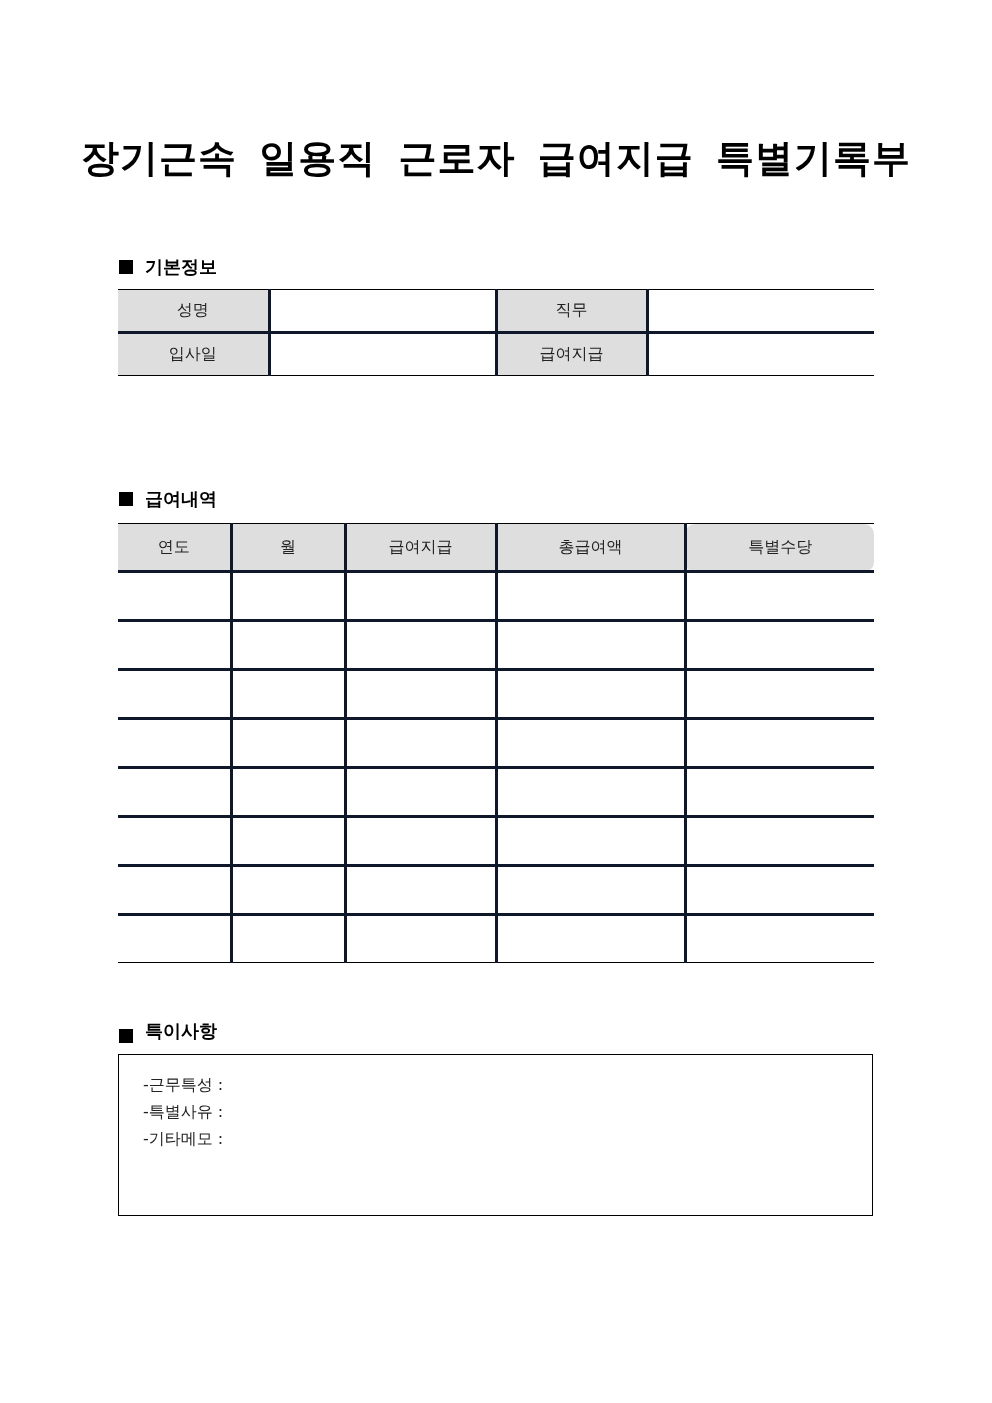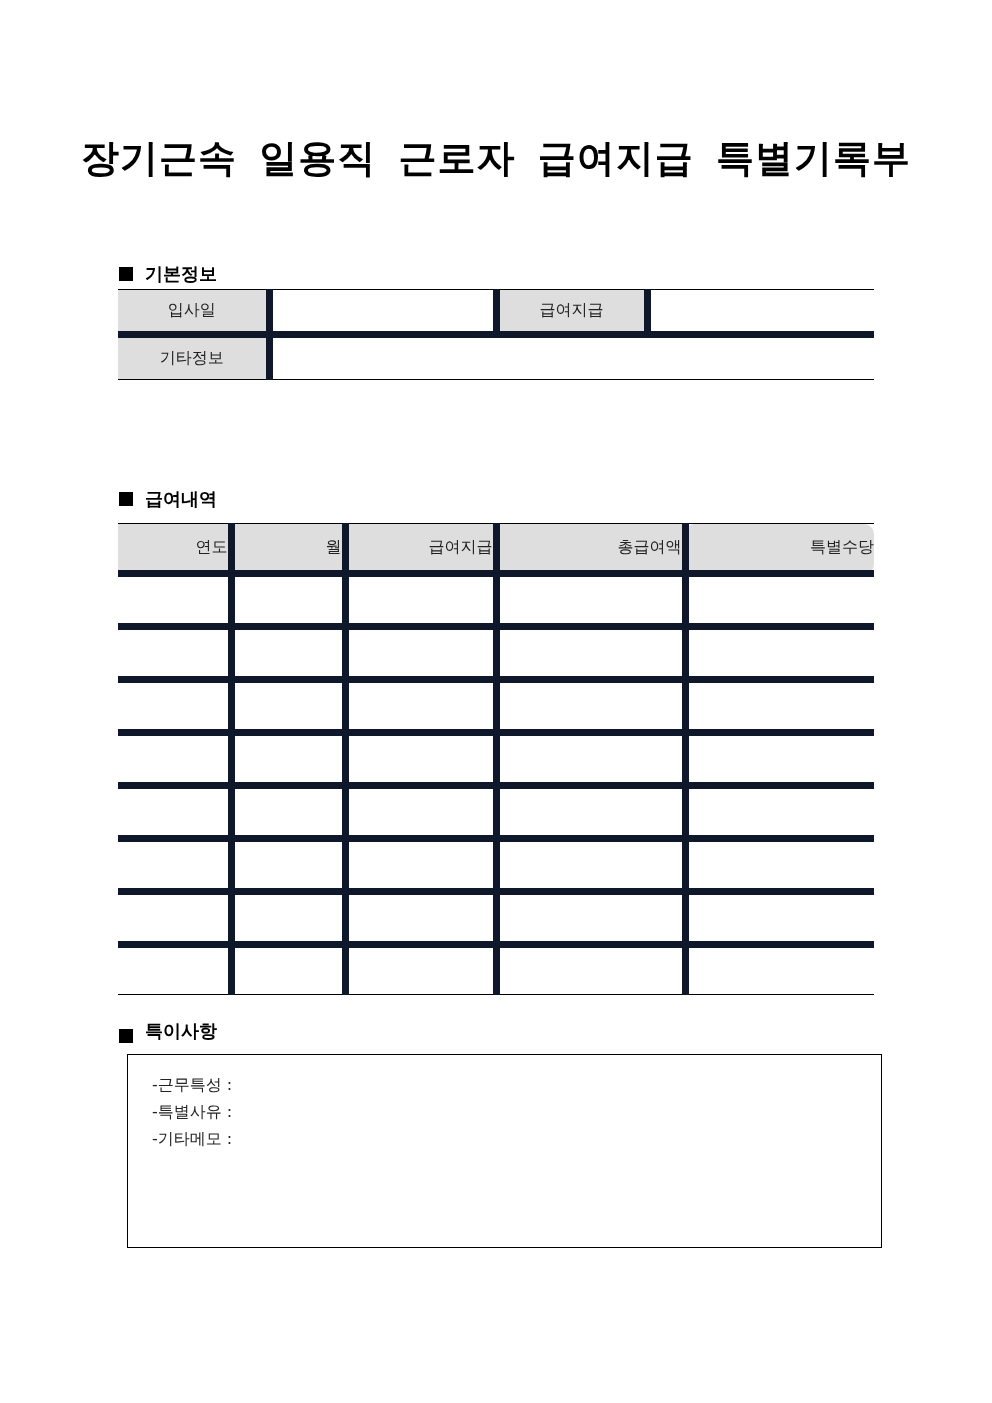--- a/index.html
+++ b/index.html
@@ -1,61 +1,63 @@
 <!DOCTYPE html>
 <html><head>
 <meta charset="utf-8">
 <style>
   html, body { margin: 0; padding: 0; background: #ffffff; }
   body { width: 992px; height: 1403px; position: relative; font-family: "DejaVu Sans", "Liberation Sans", sans-serif; color: #000; }
   .page-title { position: absolute; top: 133px; left: 0; width: 992px; text-align: center; font-size: 38px; font-weight: bold; letter-spacing: 1px; word-spacing: 8px; }
   .section-head { position: absolute; left: 119px; font-size: 18px; font-weight: bold; display: flex; align-items: center; }
   .section-head .sq { display: inline-block; width: 14px; height: 14px; background: #000; margin-right: 12px; }
   table { position: absolute; left: 118px; border-collapse: collapse; table-layout: fixed; }
-  td { border: 7px solid #0f172a; padding: 0; text-align: center; vertical-align: middle; font-size: 16px; color: #222; }
+  td { border: 3px solid #0f172a; padding: 0; text-align: center; vertical-align: middle; font-size: 16px; color: #222; }
   tr td:first-child { border-left: none; }
   tr td:last-child { border-right: none; border-radius: 10px; }
   tr:first-child td { border-top: 1.5px solid #000; }
   tr:last-child td { border-bottom: 1.5px solid #000; }
   td.hd { background: #dedede; }
   #basic-table { top: 289px; width: 756px; }
   #basic-table td { height: 41px; }
   #pay-table { top: 523px; width: 756px; }
-  #pay-table td { height: 46px; text-align: right; }
+  #pay-table td { height: 46px; }
   #pay-table tr.head td { height: 46px; }
-  .notes-box { position: absolute; left: 127px; top: 1054px; width: 755px; height: 194px; border: 1.5px solid #000; box-sizing: border-box; }
+  .notes-box { position: absolute; left: 118px; top: 1054px; width: 755px; height: 162px; border: 1.5px solid #000; box-sizing: border-box; }
   .notes-box .line { position: absolute; left: 24px; font-size: 16px; color: #222; }
 </style>
 </head>
 <body>
 
 <div class="page-title">장기근속 일용직 근로자 급여지급 특별기록부</div>
 
-<div class="section-head" style="top:262px;">
+<div class="section-head" style="top:255px;">
   <span class="sq"></span>
   <span>기본정보</span>
 </div>
 
 <table id="basic-table">
   <colgroup>
     <col style="width:151px">
       <col style="width:227px">
       <col style="width:151px">
       <col style="width:227px">
   </colgroup>
   <tbody>
+      <tr>
+    <td class="hd">성명</td>
+    <td></td>
+    <td class="hd">직무</td>
+    <td></td>
+  </tr>
   <tr>
     <td class="hd">입사일</td>
     <td></td>
     <td class="hd">급여지급</td>
     <td></td>
-  </tr>
-  <tr>
-    <td class="hd">기타정보</td>
-    <td colspan="3"></td>
   </tr>
 </tbody>
   </table>
 
 <div class="section-head" style="top:487px;">
   <span class="sq"></span>
   <span>급여내역</span>
 </div>
 
 <table id="pay-table">

